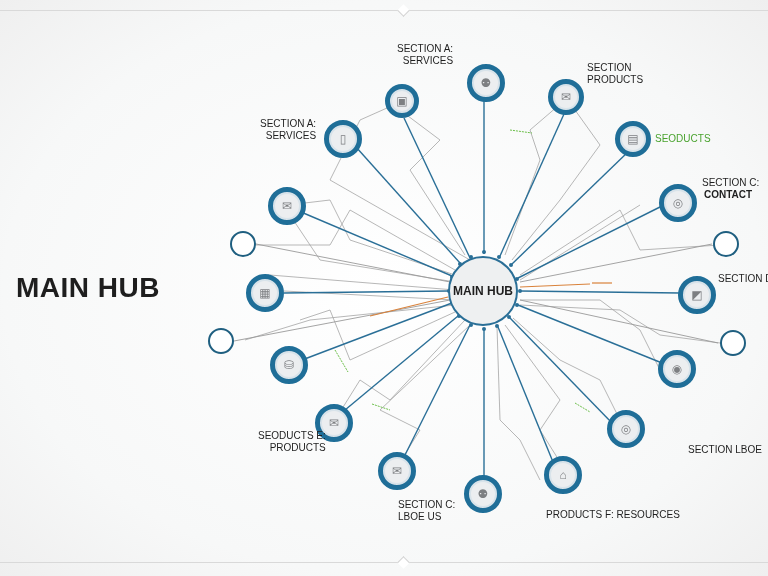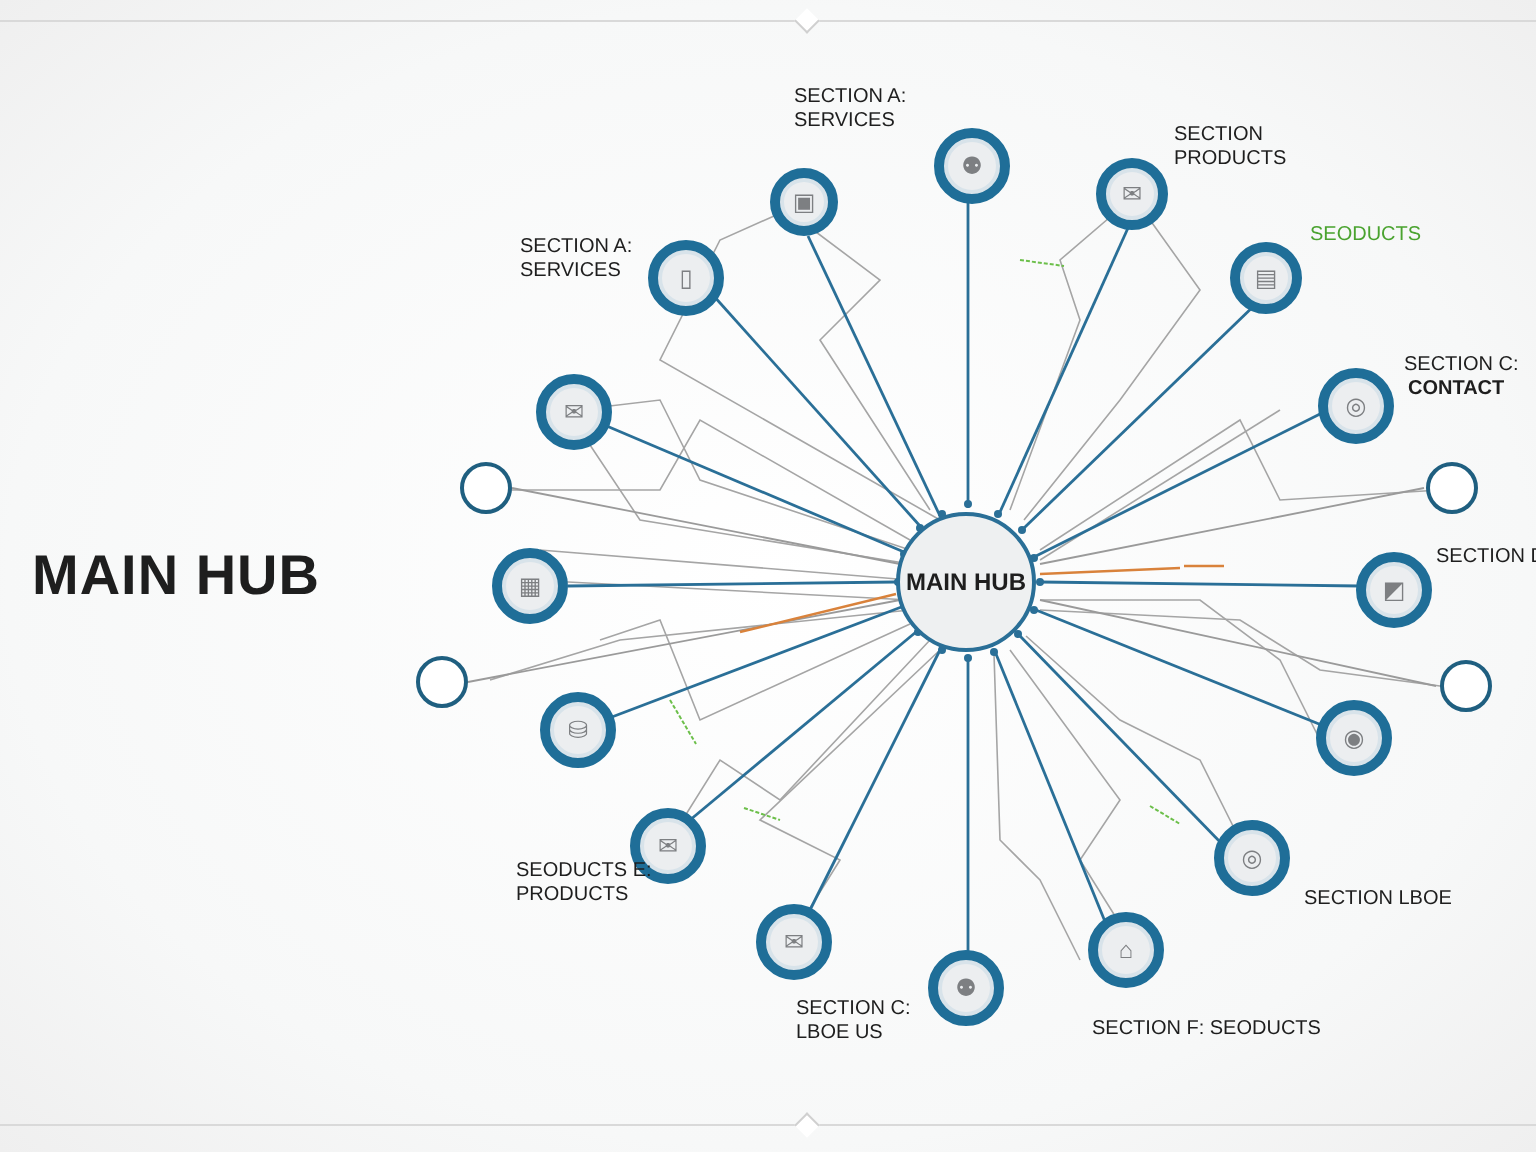--- a/index.html
+++ b/index.html
@@ -37,22 +37,22 @@
       box-shadow: inset 0 0 0 2px #d8e3ea;
     }
     .node .ico { font-size:12px; color:#7d7f82; line-height:1; }
     .ring {
       position:absolute; width:26px; height:26px; border-radius:50%;
       border:2px solid #1f5f80; background:#fff; box-sizing:border-box;
     }
     .label {
       position:absolute; font-size:10px; color:#1e1e1e; line-height:12px; white-space:nowrap;
     }
-    .label.center { text-align:left; }
-    .label.green { color:#4aa32f; }
+    .label.center { text-align:right; }
+    .label.green { color:#4aa32f;margin-top:21px; }
   </style>
 </head>
 <body>
 
 <div class="frame-top"></div>
 <div class="notch-top"></div>
 <div class="frame-bottom"></div>
 <div class="notch-bottom"></div>
 
 <svg class="diagram" width="768" height="576">
@@ -210,22 +210,22 @@
 <div class="label" style="left:587px;top:62px;">
   <div>SECTION</div>
   <div>PRODUCTS</div>
 </div>
 <div class="label green" style="left:655px;top:112px;">SEODUCTS</div>
 <div class="label" style="left:702px;top:177px;">
   <div>SECTION C:</div>
   <div style="padding-left:2px;font-weight:bold;">CONTACT</div>
 </div>
 <div class="label" style="left:718px;top:273px;">SECTION D</div>
-<div class="label" style="left:652px;top:444px;">SECTION LBOE</div>
-<div class="label" style="left:546px;top:509px;">SECTION F: SEODUCTS</div>
+<div class="label" style="left:688px;top:444px;">SECTION LBOE</div>
+<div class="label" style="left:546px;top:509px;">PRODUCTS F: RESOURCES</div>
 <div class="label" style="left:398px;top:499px;">
   <div>SECTION C:</div>
   <div>LBOE US</div>
 </div>
 <div class="label center" style="left:258px;top:430px;">
   <div>SEODUCTS E:</div>
   <div>PRODUCTS</div>
 </div>
 
 </body></html>

